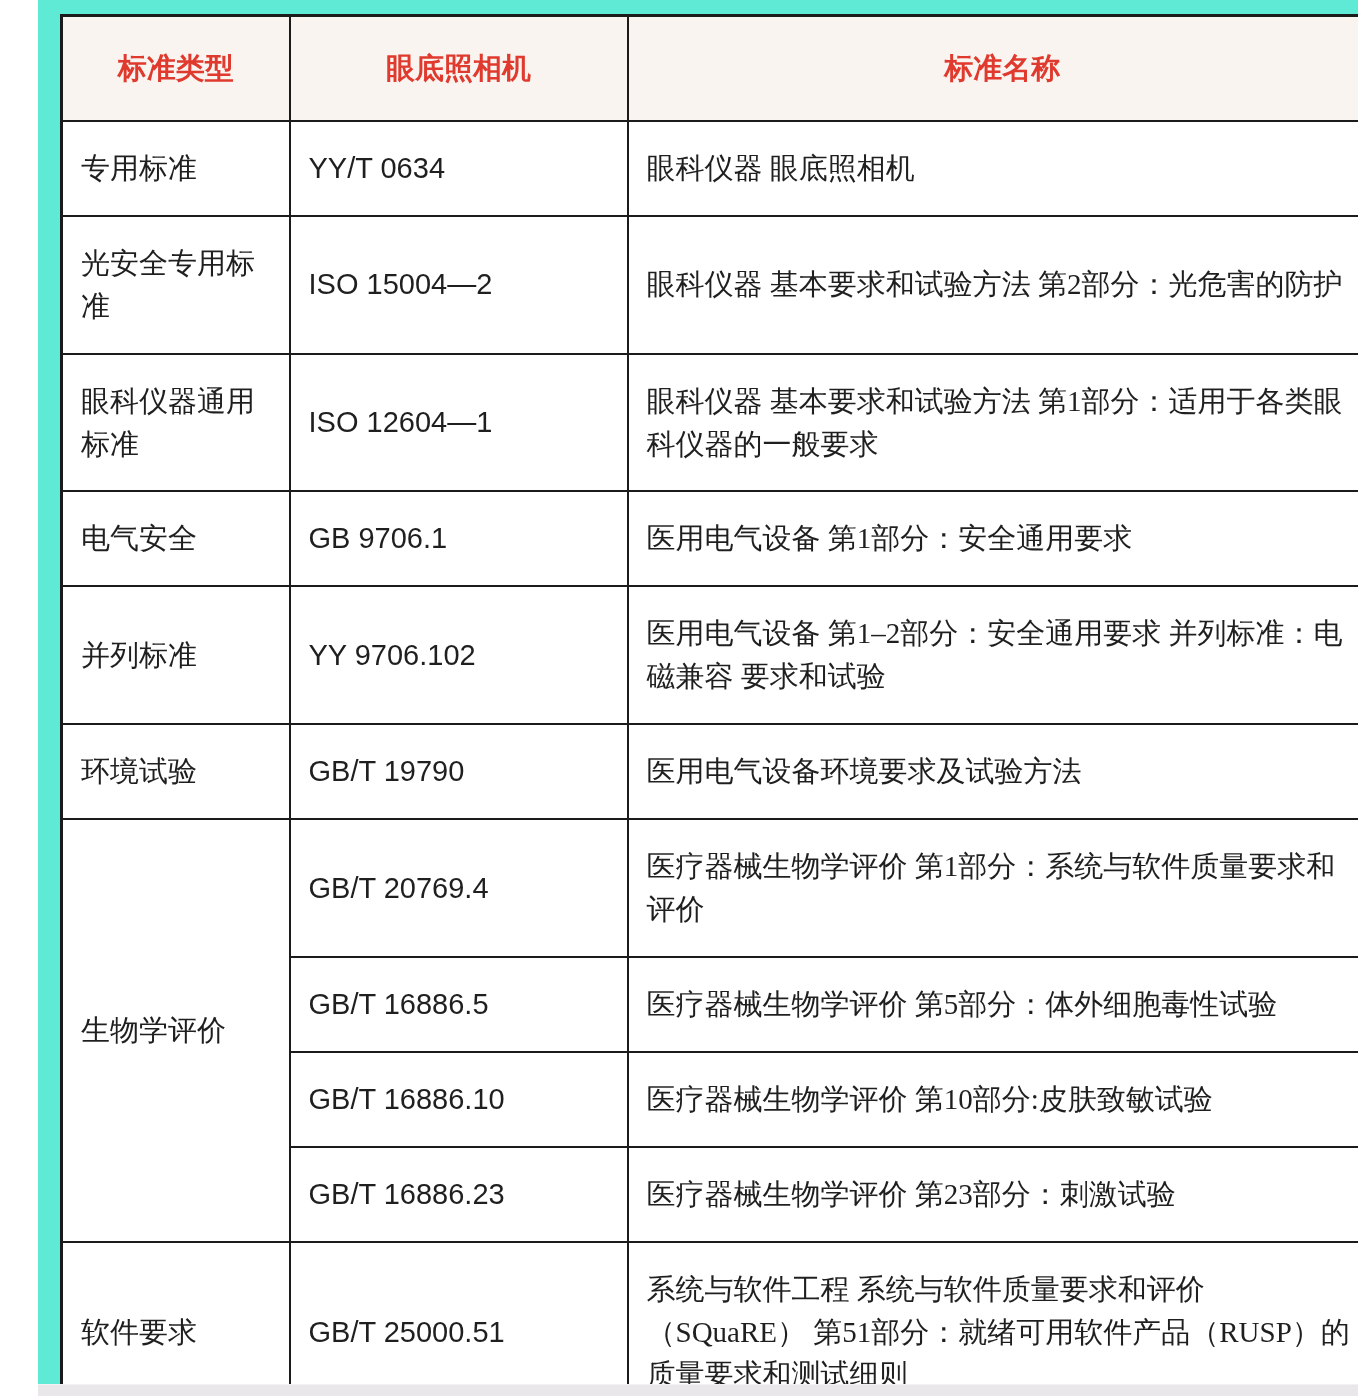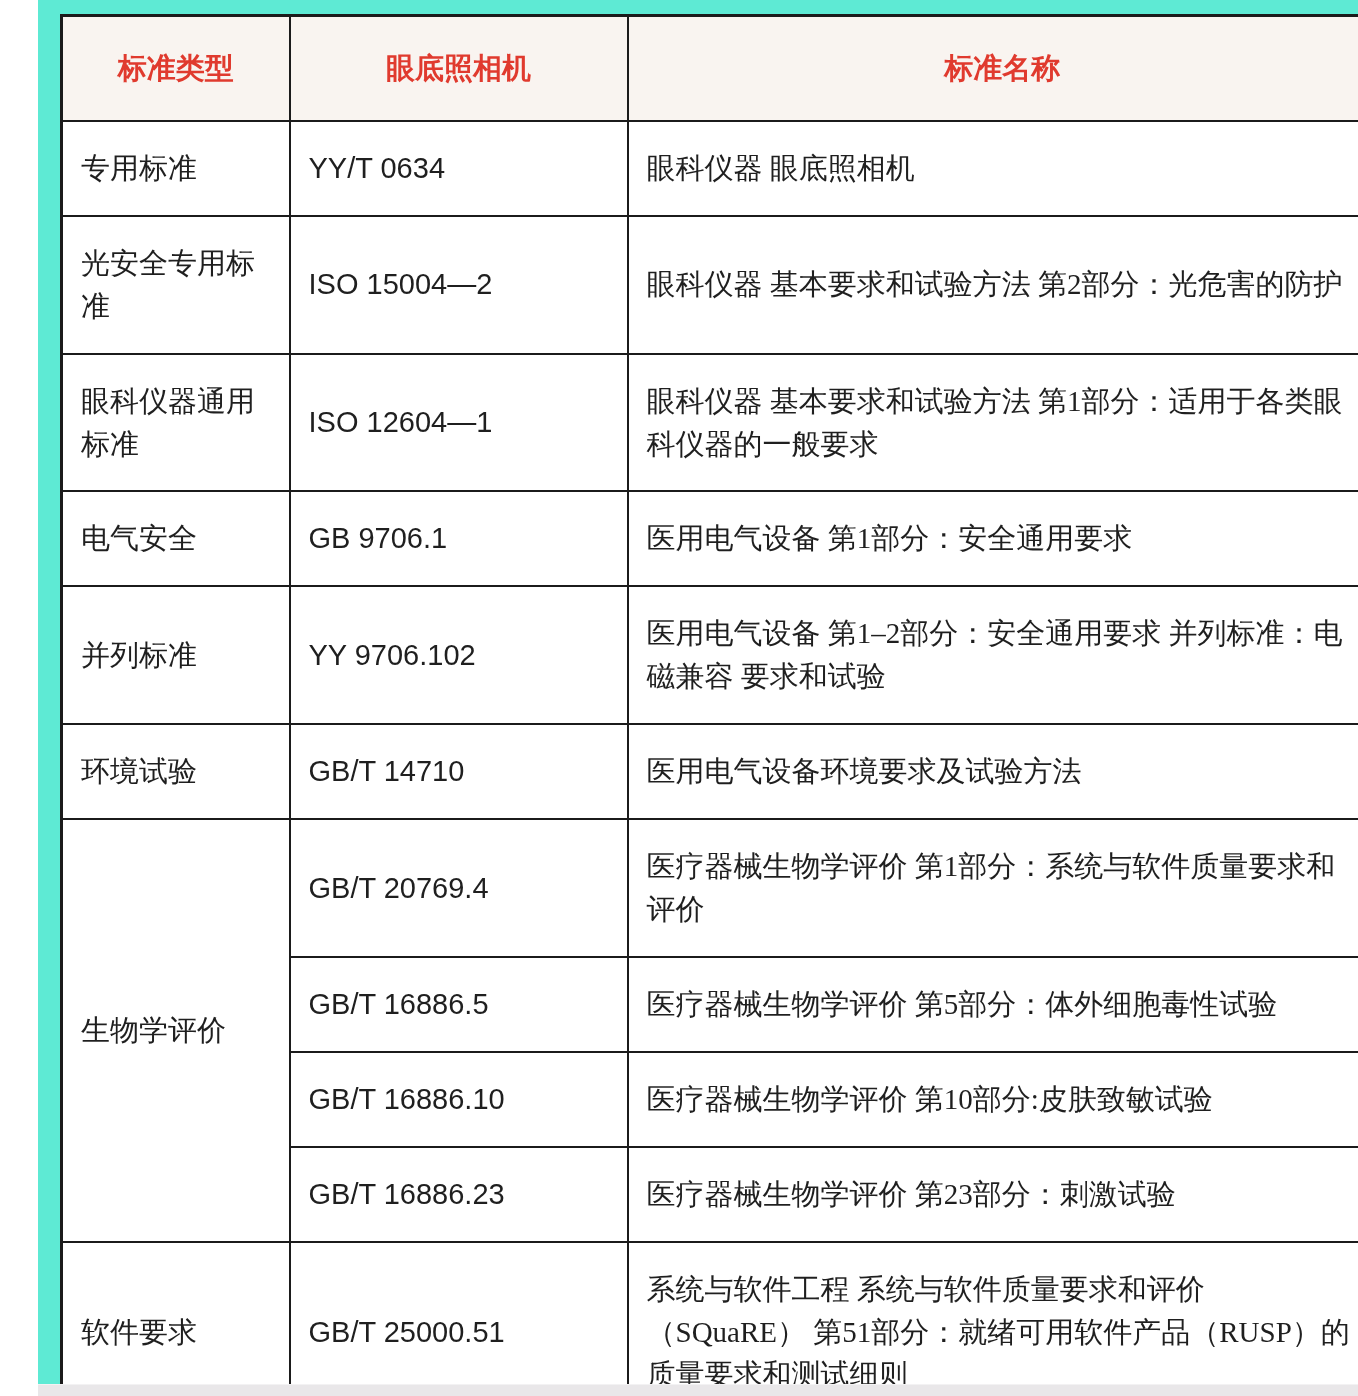--- a/index.html
+++ b/index.html
@@ -108,21 +108,21 @@
             <td class="col-code">GB 9706.1</td>
             <td class="col-name">医用电气设备 第1部分：安全通用要求</td>
           </tr>
           <tr>
             <td class="col-type" rowspan="1">并列标准</td>
             <td class="col-code">YY 9706.102</td>
             <td class="col-name">医用电气设备 第1–2部分：安全通用要求 并列标准：电磁兼容 要求和试验</td>
           </tr>
           <tr>
             <td class="col-type" rowspan="1">环境试验</td>
-            <td class="col-code">GB/T 14710</td>
+            <td class="col-code">GB/T 19790</td>
             <td class="col-name">医用电气设备环境要求及试验方法</td>
           </tr>
           <tr>
             <td class="col-type" rowspan="4">生物学评价</td>
             <td class="col-code">GB/T 20769.4</td>
             <td class="col-name">医疗器械生物学评价 第1部分：系统与软件质量要求和评价</td>
           </tr>
           <tr>
             <td class="col-code">GB/T 16886.5</td>
             <td class="col-name">医疗器械生物学评价 第5部分：体外细胞毒性试验</td>

